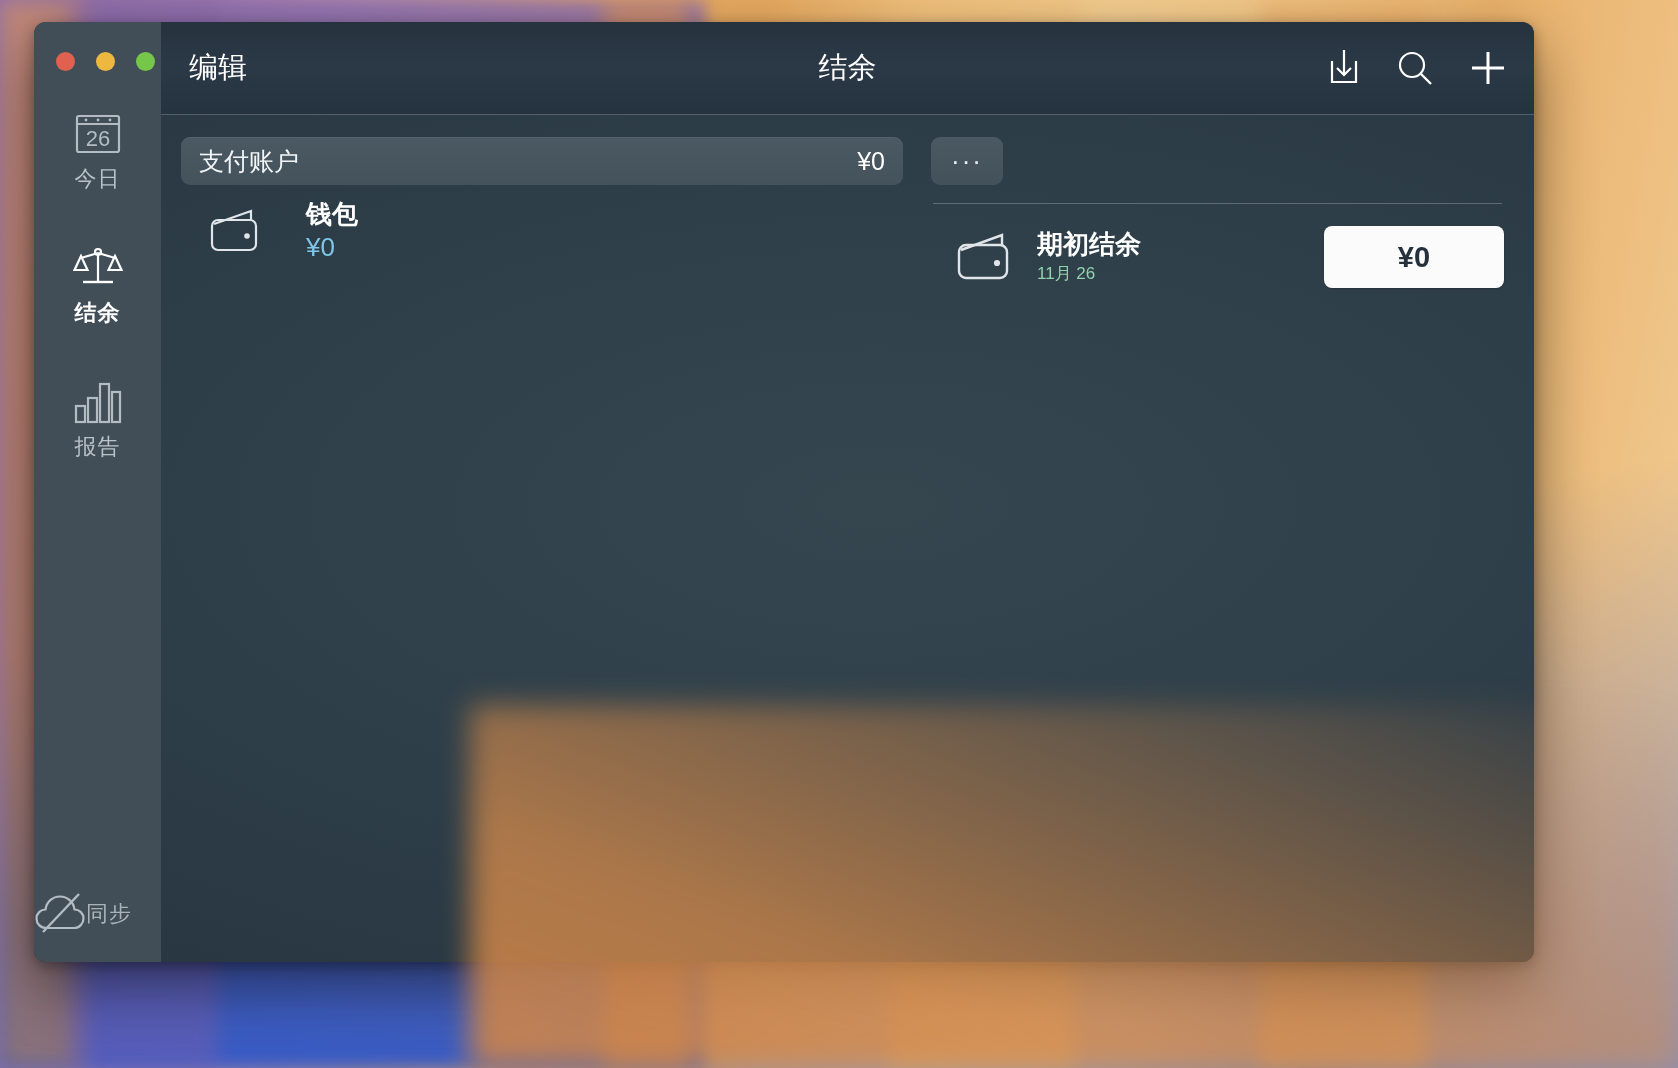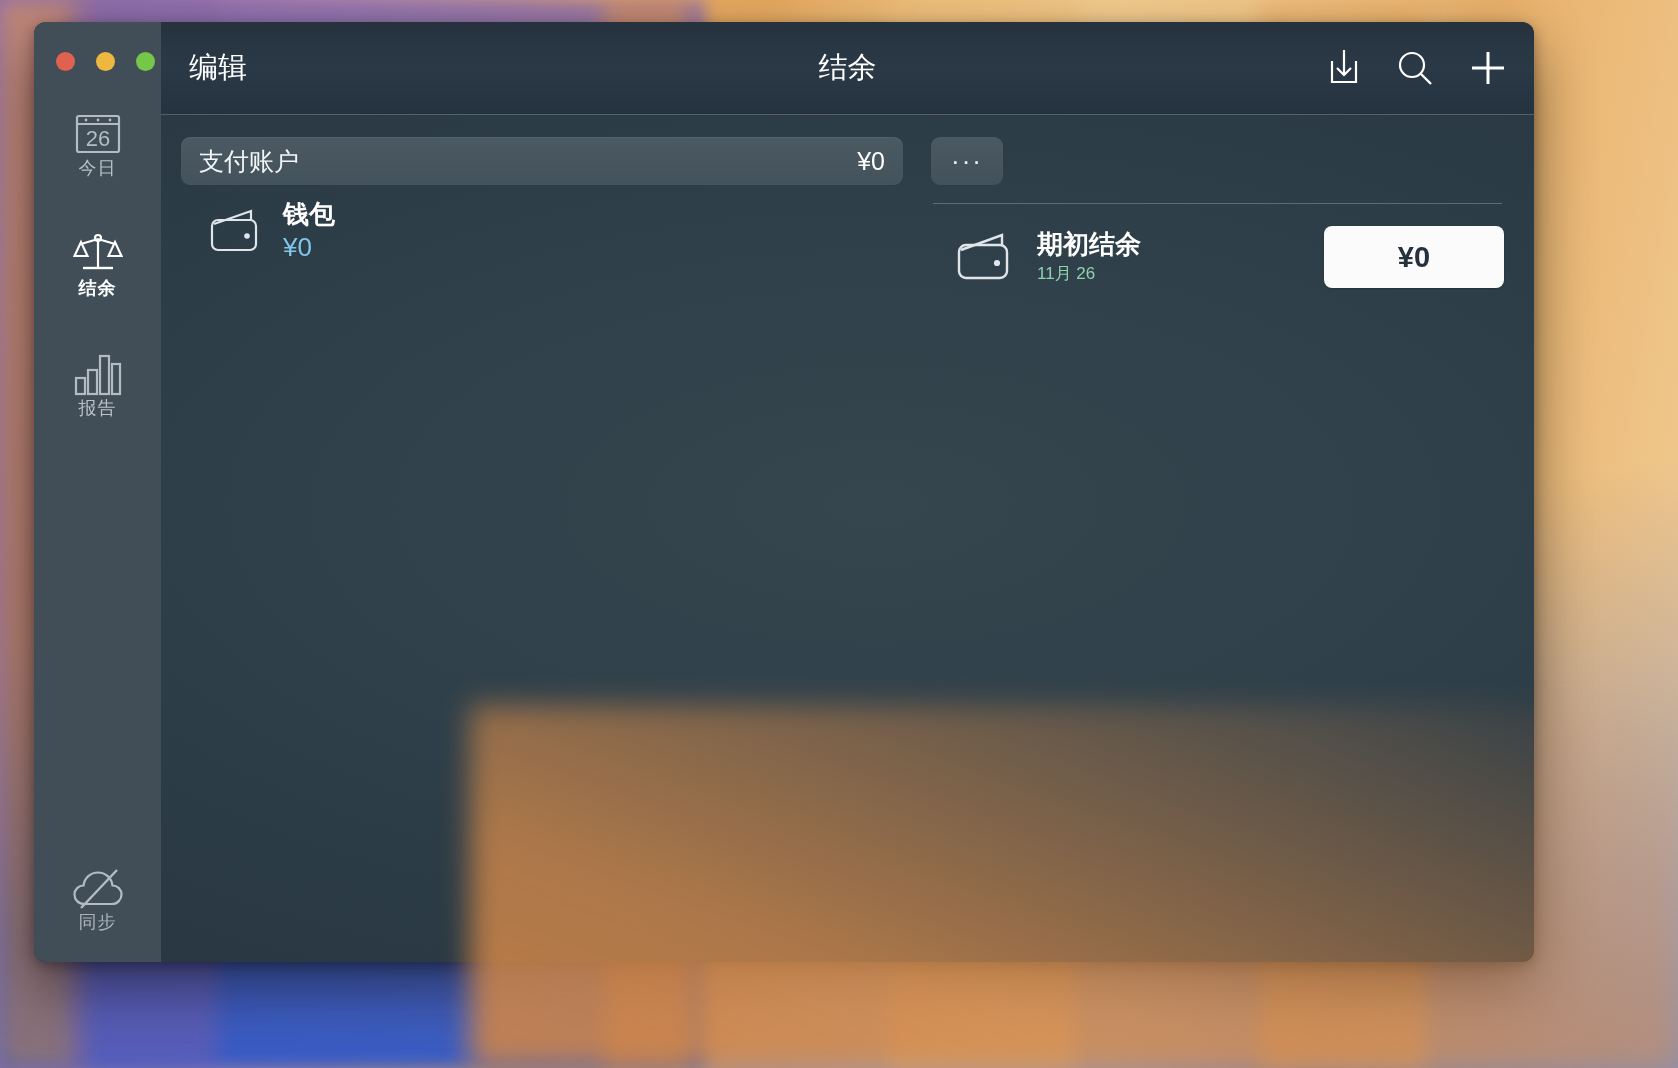--- a/index.html
+++ b/index.html
@@ -56,28 +56,28 @@
     width:127px; flex:0 0 127px; background:#414e57;
     display:flex; flex-direction:column; align-items:center;
     padding-top:86px; position:relative;
   }
   .side-item {
     width:100%; display:flex; flex-direction:column; align-items:center;
     margin-bottom:48px; cursor:default;
   }
   .side-icon { height:48px; display:flex; align-items:flex-end; justify-content:center; }
   .side-label {
-    font-size:18px; color:#b9c2c8; letter-spacing:1px;
+    margin-top:8px; font-size:22px; color:#b9c2c8; letter-spacing:1px;
   }
   .side-item.active .side-label { color:#ffffff; font-weight:bold; }
   .side-item.active .side-icon svg { stroke:#ffffff; }
   .side-icon svg { stroke:#b3bcc3; fill:none; }
   #sync-item {
     position:absolute; bottom:28px; left:0; width:100%;
-    display:flex; flex-direction:column; align-items:center;
+    display:flex; flex-direction:row; align-items:center;
   }
   #sync-item .side-label { color:#aab3ba; }
 
   
   #main { flex:1; display:flex; flex-direction:column; min-width:0; }
   #titlebar {
     height:93px; flex:0 0 93px; position:relative;
     background:linear-gradient(180deg,#26323e 0%,#2b3947 50%,#253240 100%);
     border-bottom:1px solid rgba(255,255,255,0.22);
     display:flex; align-items:center;justify-content:space-between;
@@ -106,21 +106,21 @@
   
   #account-group-header {
     height:48px; border-radius:9px; display:flex; align-items:center;
     padding:0 18px; background:linear-gradient(180deg,#4b5962 0%,#44525b 100%);
     box-shadow:inset 0 1px 0 rgba(255,255,255,0.06);
     cursor:default;
   }
   #account-group-header .g-name { font-size:25px; color:#f2f5f7; }
   #account-group-header .g-amount { margin-left:auto; font-size:25px; color:#ffffff; }
 
-  .account-row { display:flex; align-items:center; padding:14px 0 0 26px; cursor:default; }
+  .account-row { display:flex; align-items:center; padding:14px 0 0 26px; cursor:default;gap:23px; }
   .account-row .acct-icon { margin-right:20px; display:flex; }
   .account-row .acct-icon svg { stroke:#dfe5e9; fill:none; }
   .acct-name { font-size:26px; color:#ffffff; font-weight:bold; line-height:1.18; }
   .acct-amount { font-size:26px; color:#7fc6e8; line-height:1.18; margin-top:2px; }
 
   
   #date-range-bar { display:flex; align-items:center; gap:10px; }
   #date-range {
     flex:1; height:48px; border-radius:9px; overflow:hidden; display:flex;
     background:linear-gradient(180deg,#4b5962 0%,#43515a 100%);

